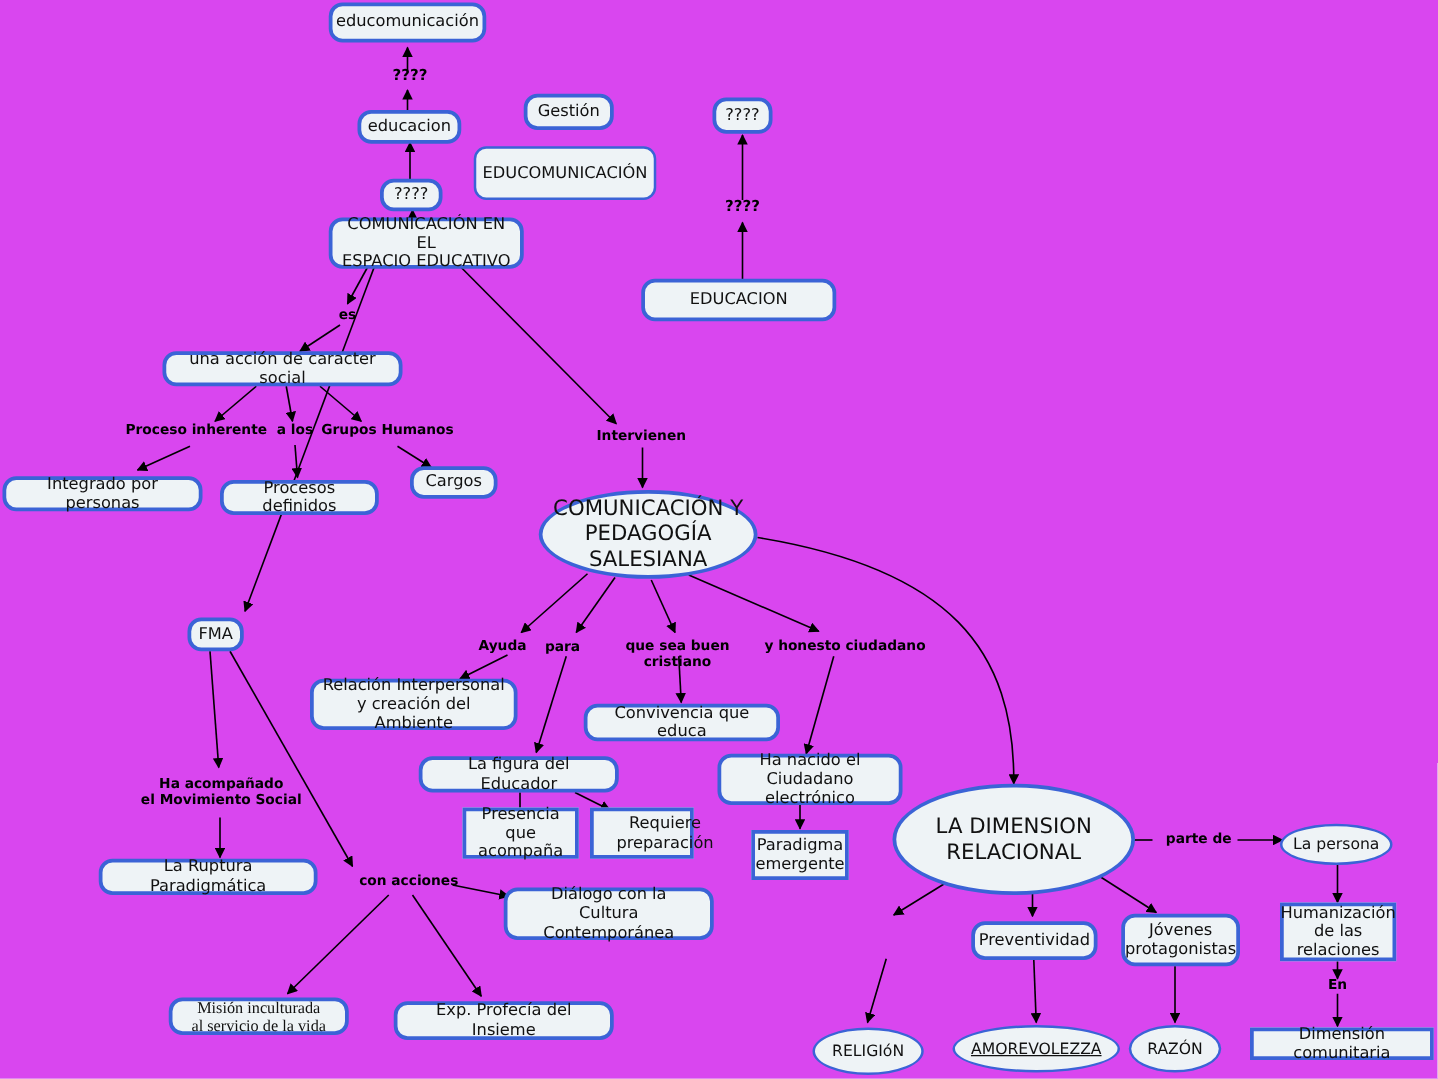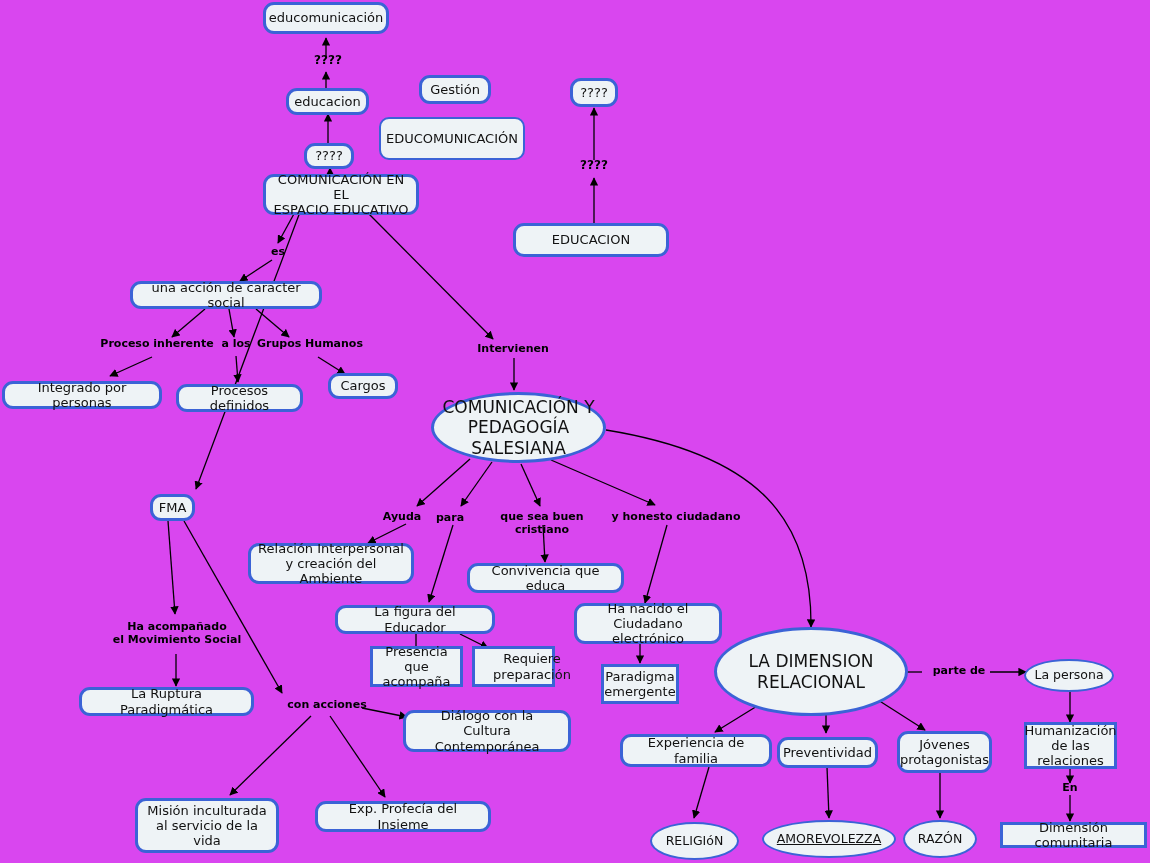--- a/index.html
+++ b/index.html
@@ -238,32 +238,31 @@
   <div class="node ellipse" style="left:714px; top:627px; width:194px; height:89px;">LA DIMENSION
 RELACIONAL</div>
 
   <div class="node ellipse-thin" style="left:1024px; top:659px; width:90px; height:33px;">La persona</div>
 
   <div class="node box" style="left:79px; top:687px; width:175px; height:29px;">La Ruptura Paradigmática</div>
 
   <div class="node box" style="left:403px; top:710px; width:168px; height:42px;">Diálogo con la
 Cultura Contemporánea</div>
 
-  <div class="node box" style="left:620px; top:734px; width:152px; height:33px;">Experiencia de familia</div>
 
   <div class="node box" style="left:777px; top:737px; width:101px; height:31px;">Preventividad</div>
 
   <div class="node box" style="left:897px; top:731px; width:95px; height:42px;">Jóvenes
 protagonistas</div>
 
   <div class="node box-sq" style="left:1024px; top:722px; width:93px; height:47px;">Humanización
 de las
 relaciones</div>
 
-  <div class="node box" style="left:135px; top:798px; width:144px; height:55px;">Misión inculturada
+  <div class="node box" style="left:135px; top:798px; width:144px; height:30px;font-family:Liberation Serif, serif;">Misión inculturada
 al servicio de la vida</div>
 
   <div class="node box" style="left:315px; top:801px; width:176px; height:31px;">Exp. Profecía del Insieme</div>
 
   <div class="node ellipse-thin" style="left:650px; top:822px; width:89px; height:38px;">RELIGIóN</div>
 
   <div class="node ellipse-thin" style="left:762px; top:820px; width:134px; height:38px;text-decoration:underline;">AMOREVOLEZZA</div>
 
   <div class="node ellipse-thin" style="left:903px; top:820px; width:74px; height:38px;">RAZÓN</div>
 

